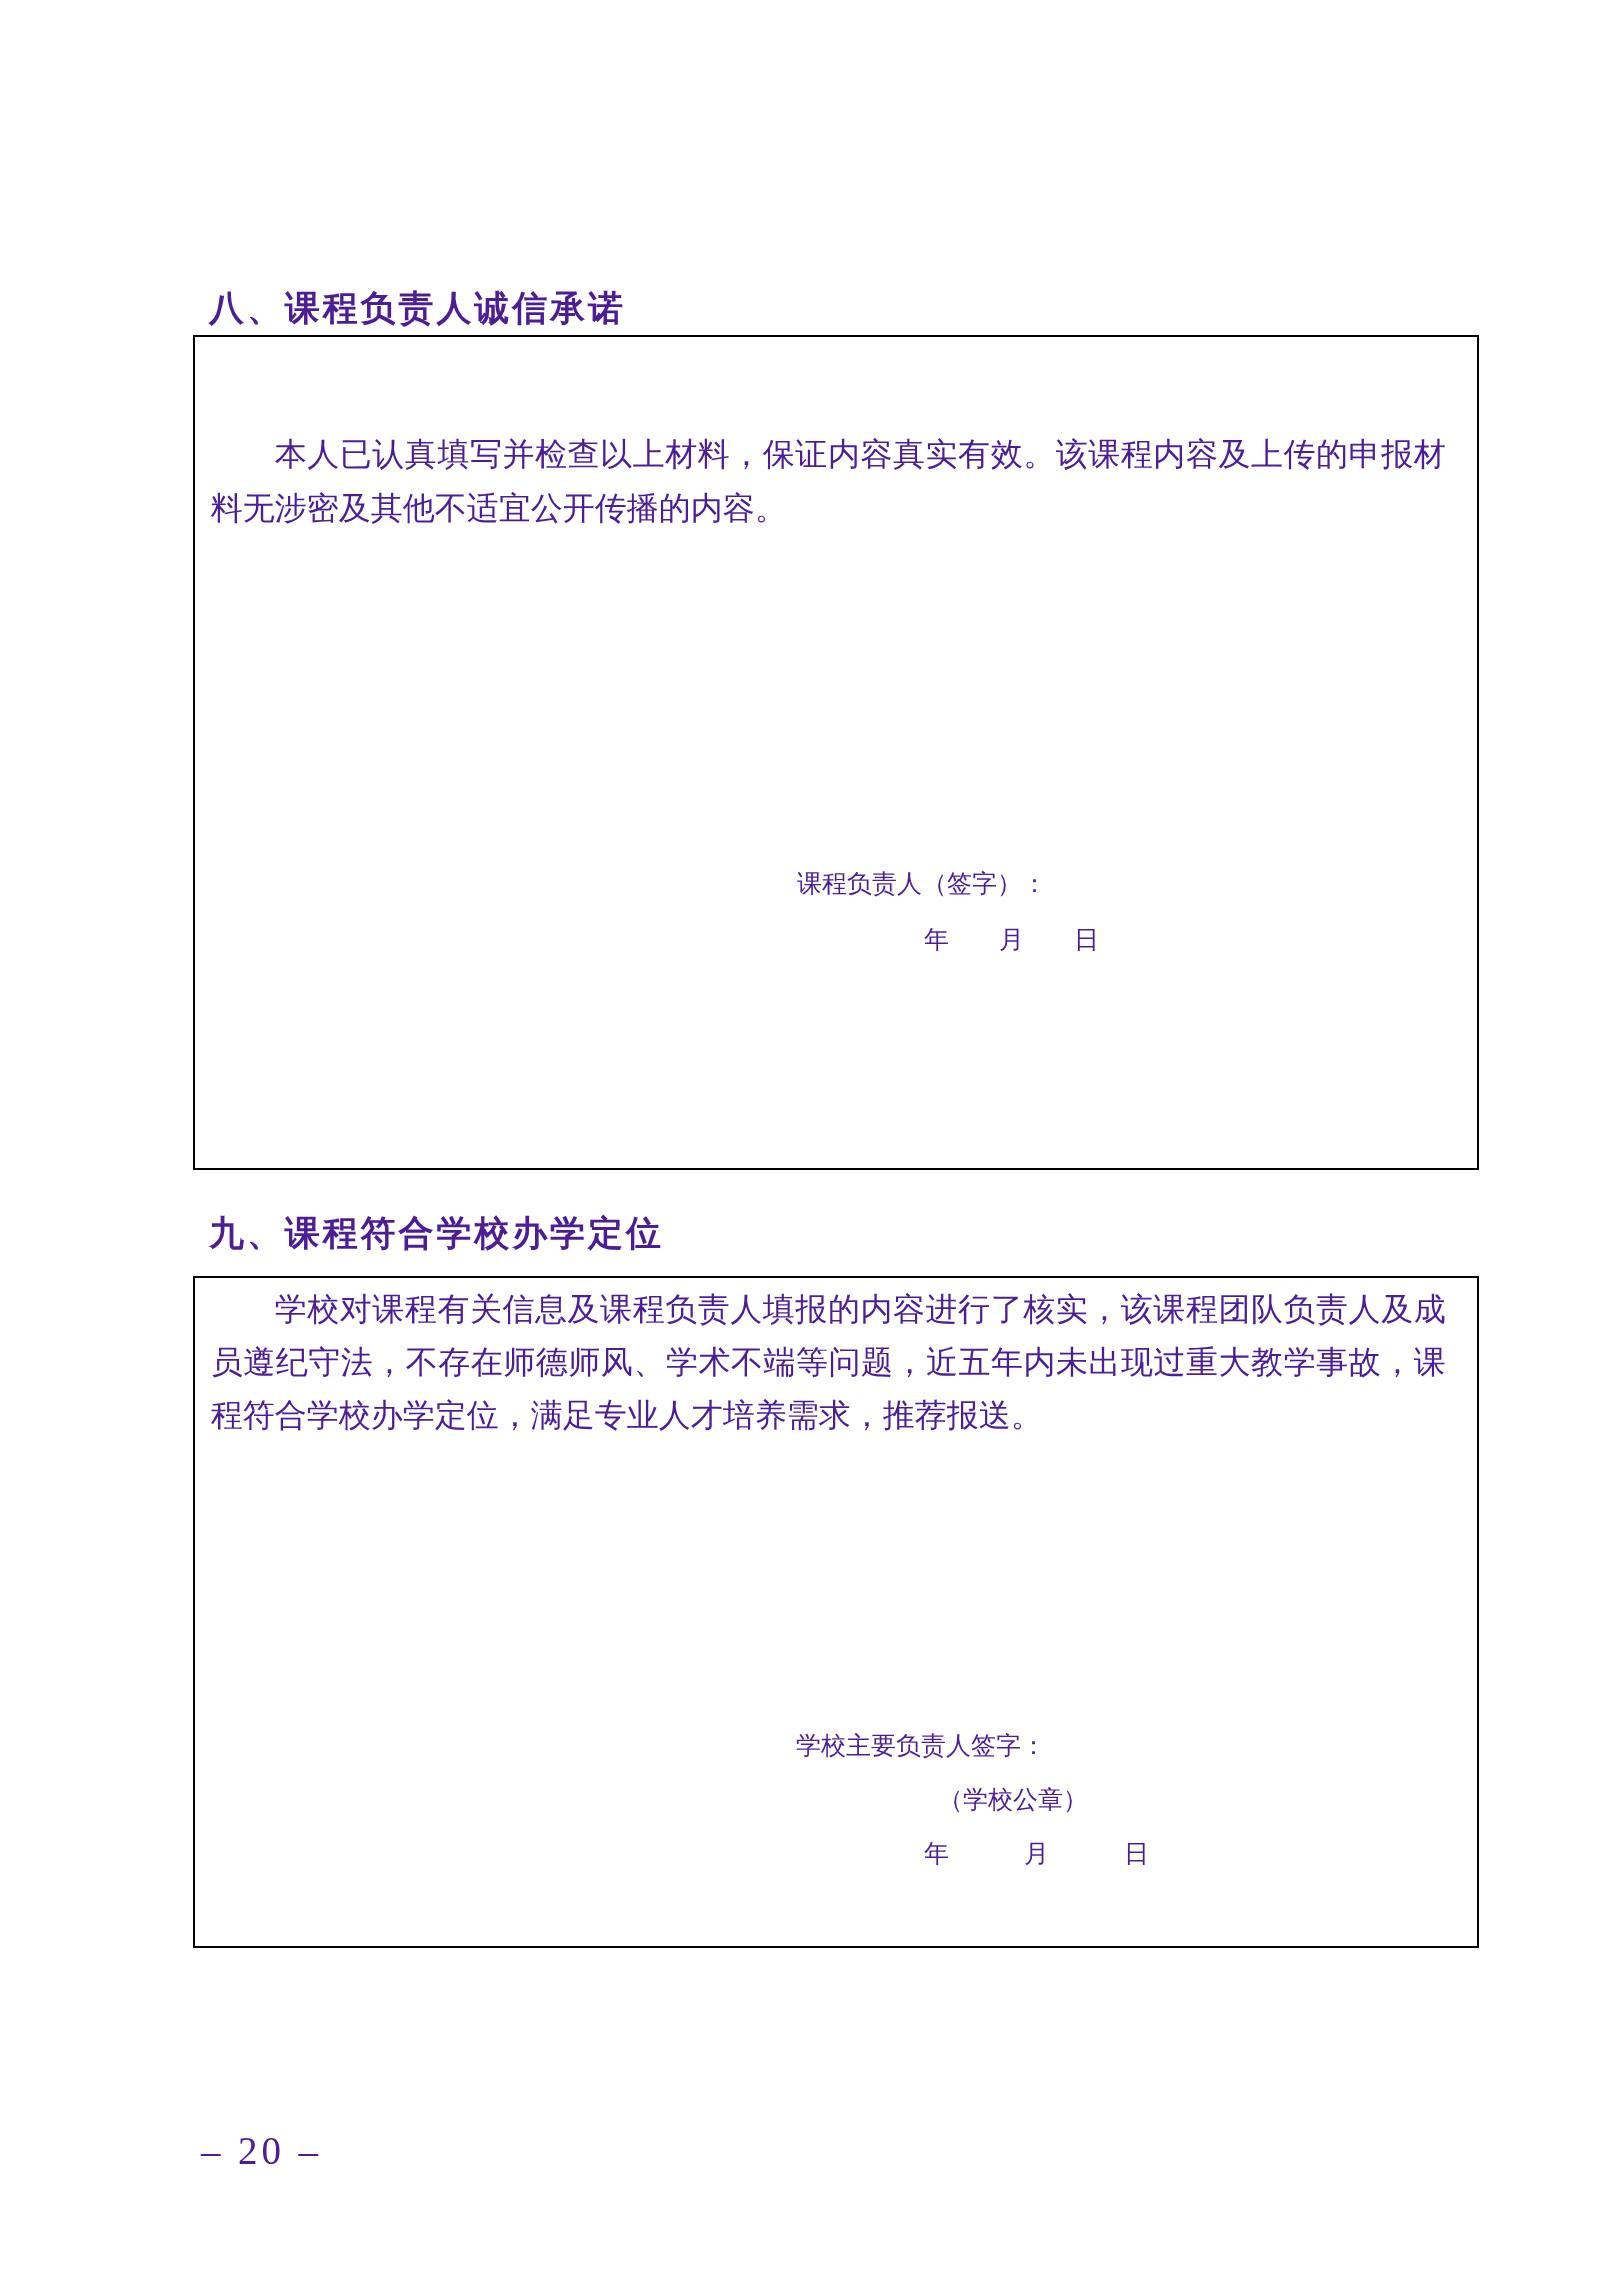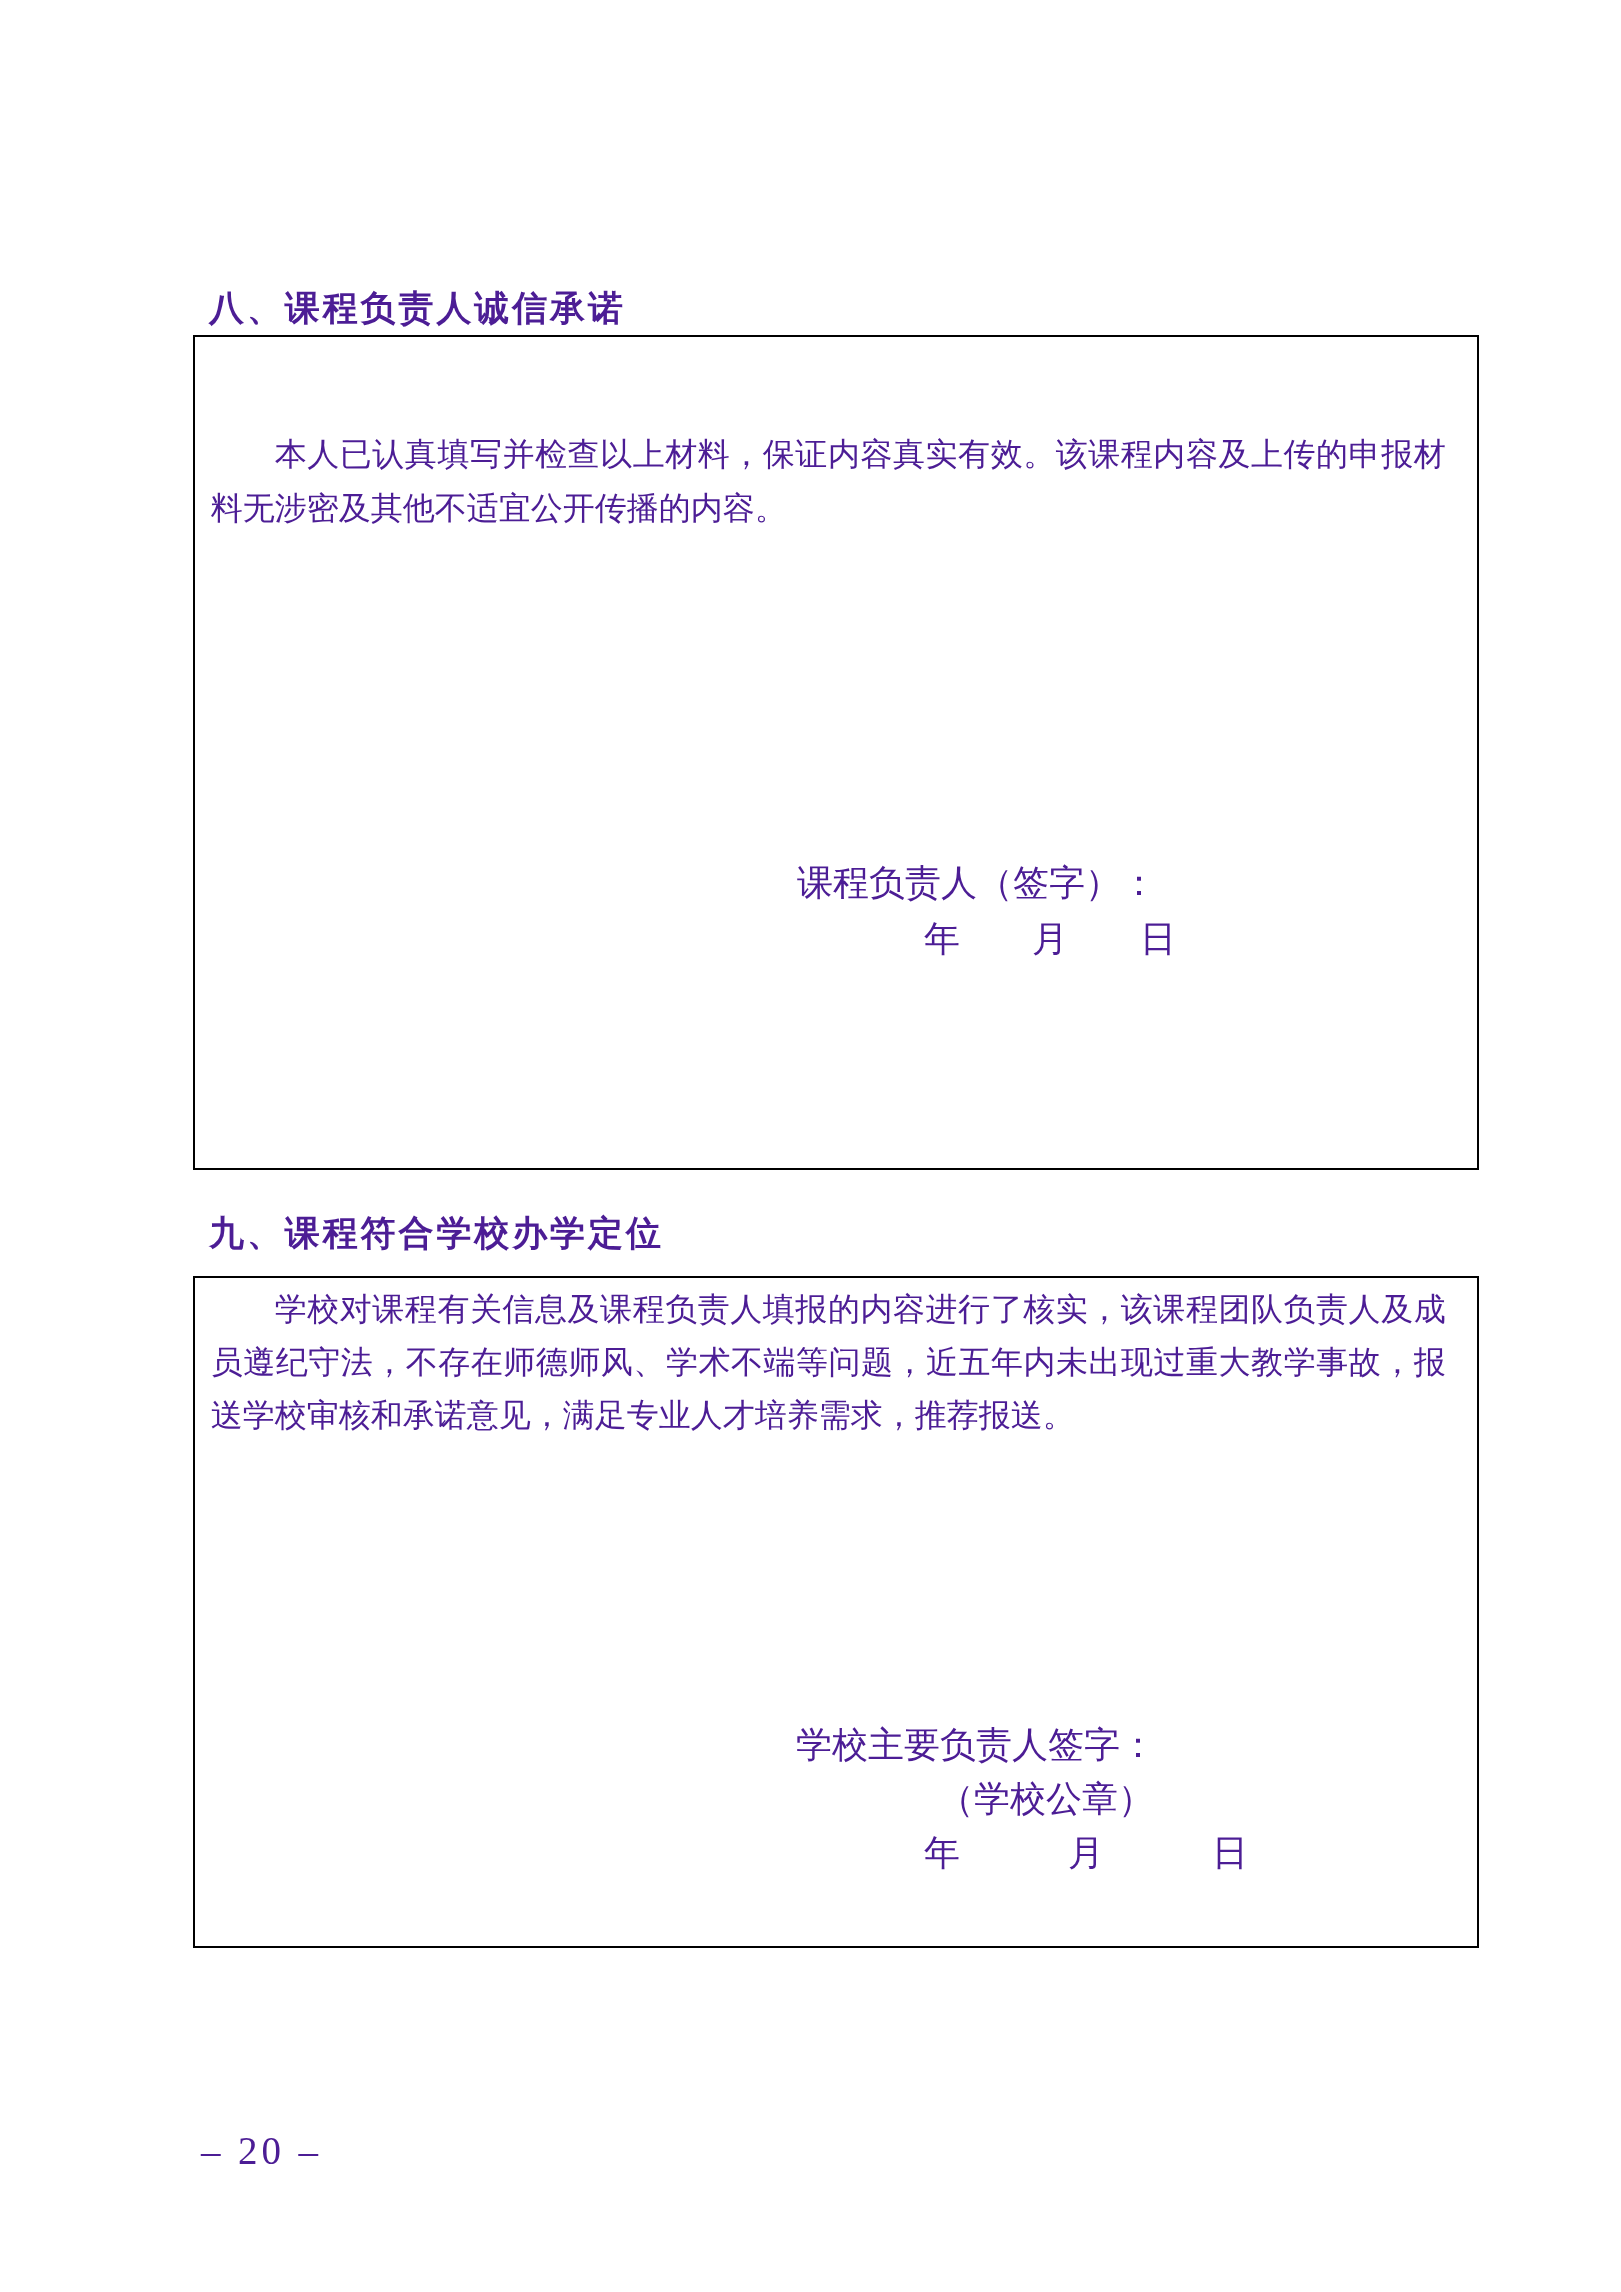--- a/index.html
+++ b/index.html
@@ -46,21 +46,21 @@
     font-size: 32px;
     line-height: 54px;
     text-align: justify;
     text-indent: 2em;
     letter-spacing: 0;
   }
   #box-8 .body-para { top: 90px; }
   #box-9 .body-para { top: 4.9px; line-height: 53px; }
   .sig-line {
     position: absolute;
-    font-size: 36px;
+    font-size: 25px;
     line-height: 39px;
     white-space: nowrap;
   }
   #sig-8-label { left: 602px; top: 527px; }
   #sig-8-date  { left: 729px; top: 583px; }
   #sig-9-label { left: 601px; top: 448px; }
   #sig-9-seal  { left: 743px; top: 502px; }
   #sig-9-date  { left: 729px; top: 556px; }
   .page-number {
     position: absolute;
@@ -81,21 +81,21 @@
 
   <div class="section-box" id="box-8">
     <div class="body-para">本人已认真填写并检查以上材料，保证内容真实有效。该课程内容及上传的申报材料无涉密及其他不适宜公开传播的内容。</div>
     <div class="sig-line" id="sig-8-label">课程负责人（签字）：</div>
     <div class="sig-line" id="sig-8-date">年　　月　　日</div>
   </div>
 
   <div class="section-heading" id="heading-9">九、课程符合学校办学定位</div>
 
   <div class="section-box" id="box-9">
-    <div class="body-para">学校对课程有关信息及课程负责人填报的内容进行了核实，该课程团队负责人及成员遵纪守法，不存在师德师风、学术不端等问题，近五年内未出现过重大教学事故，报送学校审核和承诺意见，满足专业人才培养需求，推荐报送。</div>
+    <div class="body-para">学校对课程有关信息及课程负责人填报的内容进行了核实，该课程团队负责人及成员遵纪守法，不存在师德师风、学术不端等问题，近五年内未出现过重大教学事故，课程符合学校办学定位，满足专业人才培养需求，推荐报送。</div>
     <div class="sig-line" id="sig-9-label">学校主要负责人签字：</div>
     <div class="sig-line" id="sig-9-seal">（学校公章）</div>
     <div class="sig-line" id="sig-9-date">年　　　月　　　日</div>
   </div>
 
   <div class="page-number">– 20 –</div>
 
 </div>
 
 

